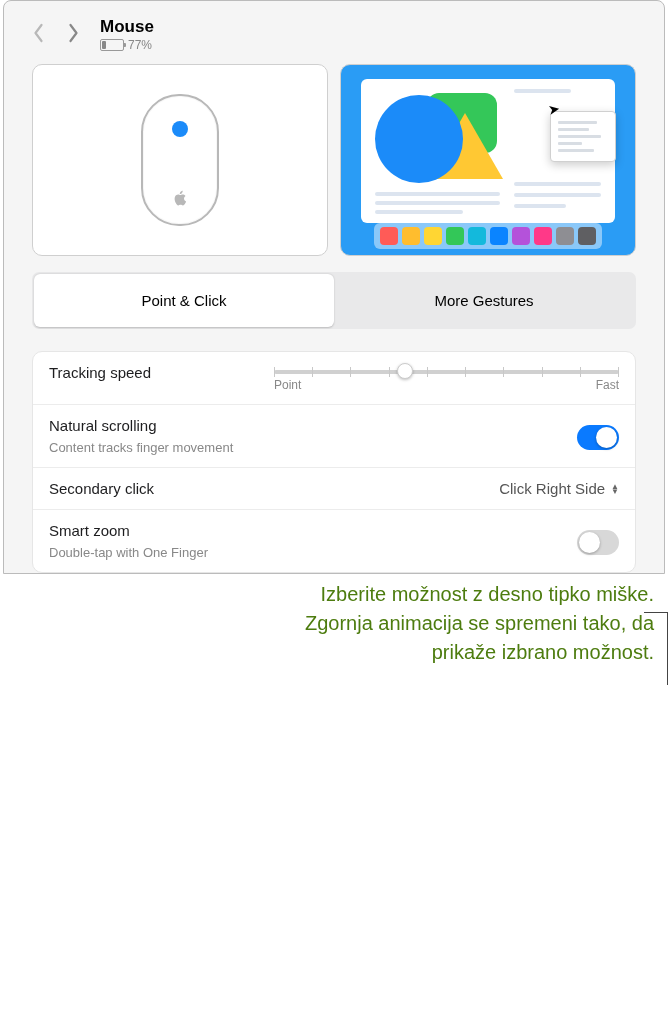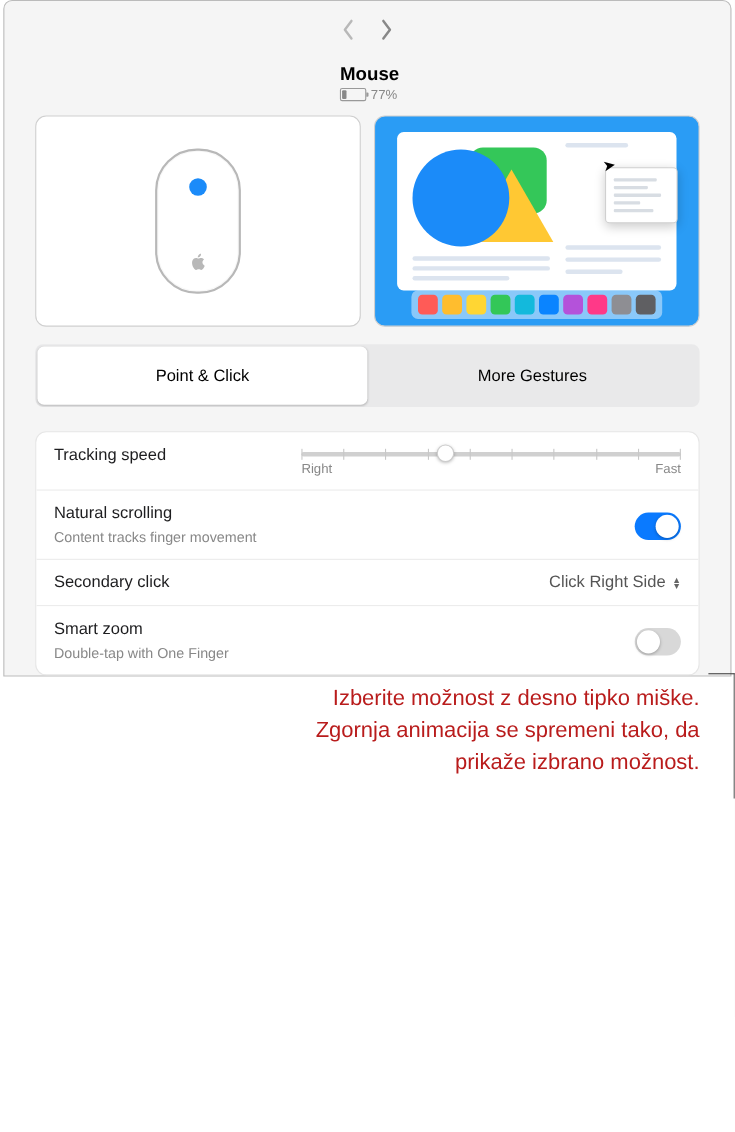--- a/index.html
+++ b/index.html
@@ -25,21 +25,20 @@
       background: #f5f5f5;
       margin: 0 3px;
       overflow: hidden;
       position: relative;
     }
     .header {
       display: flex;
       align-items: center;
       padding: 16px 28px 12px 28px;
       gap: 16px;
-      flex-direction: column;
     }
     .nav-arrows {
       display: flex;
       gap: 22px;
       color: #b8b8b8;
     }
     .nav-arrows svg {
       width: 13px;
       height: 20px;
     }
@@ -407,23 +406,23 @@
       display: flex;
       align-items: center;
       justify-content: center;
       font-size: 14px;
       color: #555;
       background: #fff;
       cursor: pointer;
     }
     .annotation-bottom {
       font-size: 20px;
-      color: #b91c1c;
+      color: #4d7c0f;
       text-align: right;
-      padding: 6px 32px 18px 30px;
+      padding: 6px 14px 18px 30px;
       line-height: 1.45;
     }
     .outer {
       position: relative;
     }
     .callout-connector {
       position: absolute;
       pointer-events: none;
     }
     .conn-top {
@@ -559,21 +558,21 @@
                 <span></span>
                 <span></span>
                 <span></span>
                 <span></span>
                 <span></span>
                 <span></span>
             </div>
             <div class="slider-thumb"></div>
           </div>
           <div class="slider-labels">
-            <span>Right</span>
+            <span>Point</span>
             <span>Fast</span>
           </div>
         </div>
       </div>
 
       <div class="setting-row">
         <div>
           <div class="setting-label">Natural scrolling</div>
           <div class="setting-sub">Content tracks finger movement</div>
         </div>

